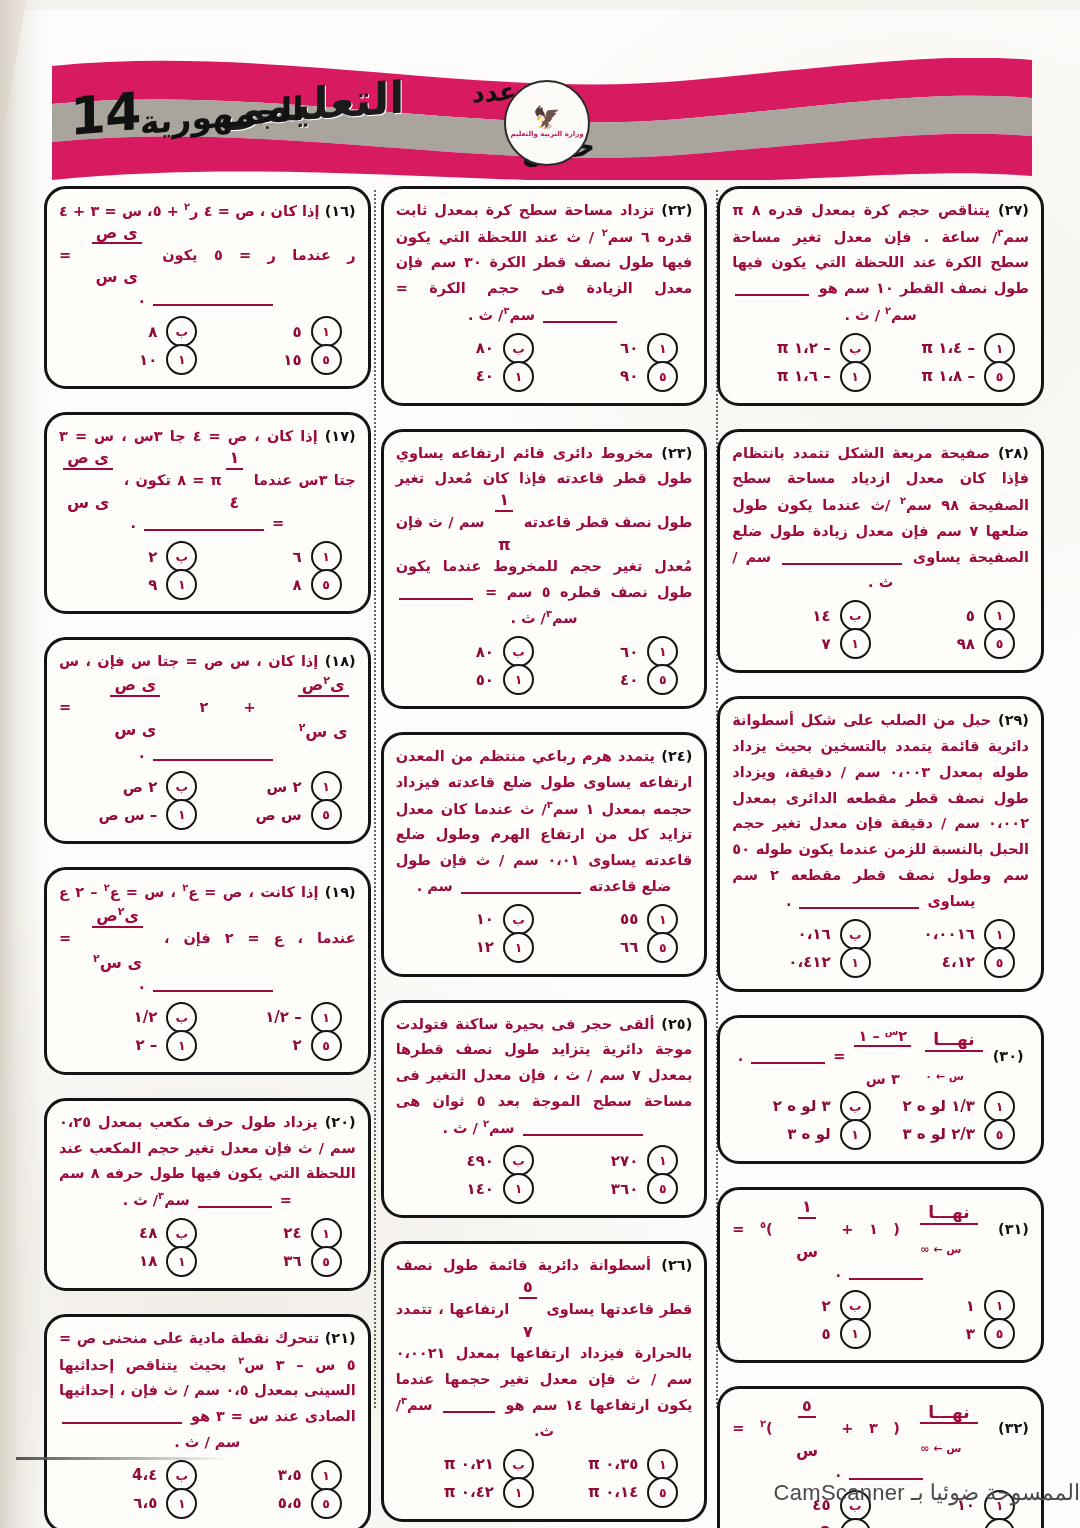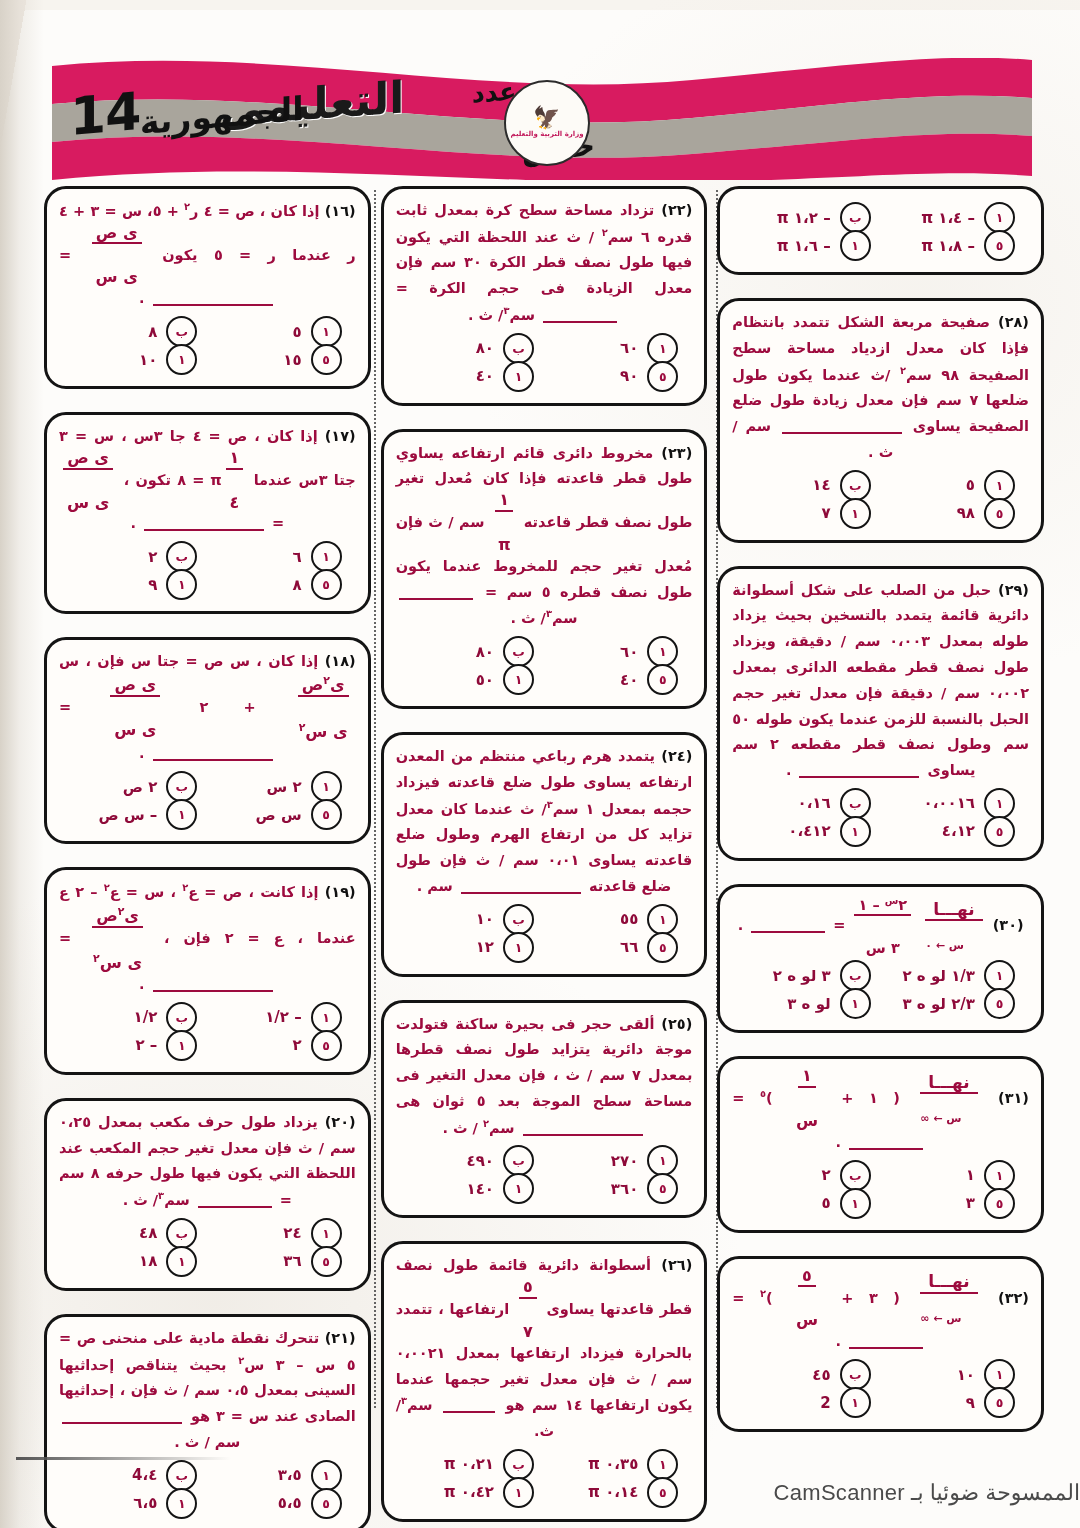--- a/index.html
+++ b/index.html
@@ -204,20 +204,27 @@
   </div>
 
   <div class="col-divider d1"></div>
   <div class="col-divider d2"></div>
 
   <div class="columns">
 
     <div class="col">
 
       <div class="qcard">
+        <div class="qtext">
+          <span class="num">(٢٧)</span>
+          يتناقص حجم كرة بمعدل قدره
+          ٨ π سم<sup class="ex">٣</sup>/ ساعة . فإن معدل تغير مساحة
+          سطح الكرة عند اللحظة التي يكون فيها طول
+          نصف القطر ١٠ سم هو <span class="blank"></span> سم<sup class="ex">٢</sup> / ث .
+        </div>
         <div class="opts stacked">
           <div class="opt right">
             <span class="bub">١</span>
             <span class="val">– ١،٤ π</span>
           </div>
           <div class="opt left">
             <span class="bub">ب</span>
             <span class="val">– ١،٢ π</span>
           </div>
           <div class="opt right">

